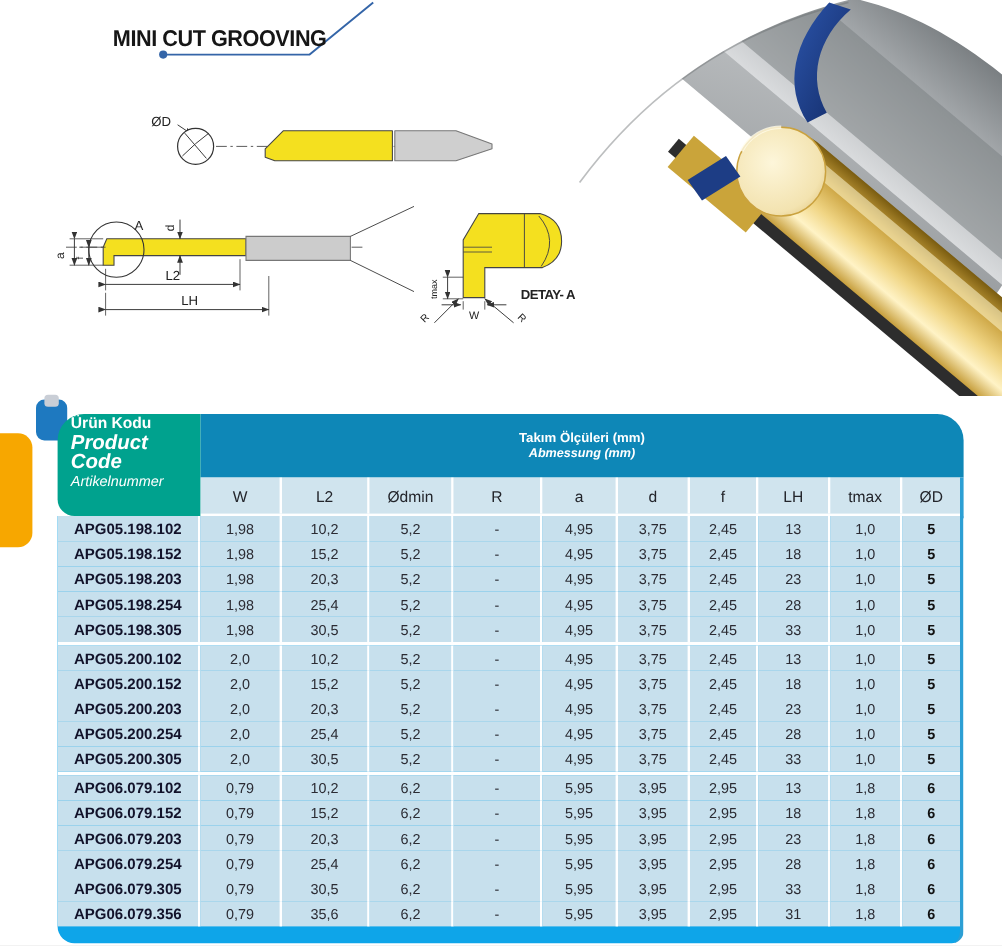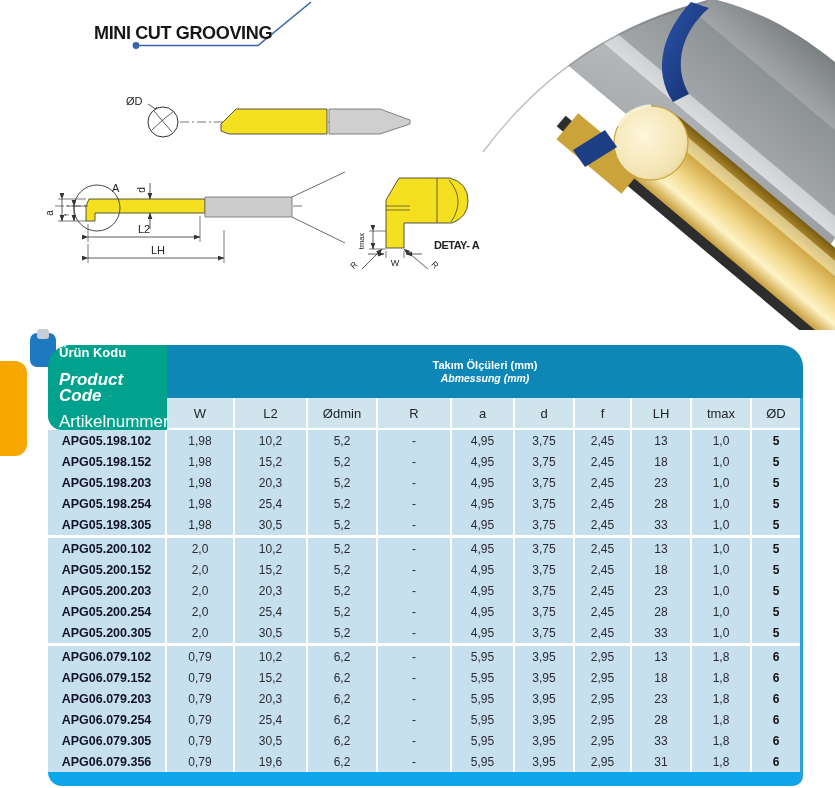--- a/index.html
+++ b/index.html
@@ -14,25 +14,25 @@
   
   .orange-tab{position:absolute;left:0;top:361px;width:27px;height:95px;background:#F7A700;
               border-radius:0 12px 12px 0;}
   .clip-icon{position:absolute;left:30px;top:333px;width:26px;height:34px;background:#1E79C0;
              border-radius:7px;z-index:1;}
   .clip-icon .clip-top{position:absolute;left:7px;top:-4px;width:12px;height:10px;background:#c9ced6;
              border-radius:3px;}
   .table-wrap{position:absolute;left:48px;top:345px;width:755px;height:443px;z-index:2;}
   .code-head{position:absolute;left:0;top:0;width:119px;height:85px;background:#00A28E;
              border-radius:22px 0 0 14px;color:#fff;z-index:3;
-             display:flex;flex-direction:column;justify-content:space-between;padding-left:11px;
+             display:flex;flex-direction:column;justify-content:flex-start;padding-left:11px;
              box-sizing:border-box;line-height:16px;}
   .code-head .l1{font-weight:bold;font-size:13px;}
   .code-head .l2{font-weight:bold;font-style:italic;font-size:17px;}
-  .code-head .l3{font-size:17px;}
+  .code-head .l3{font-style:italic;font-size:12px;}
   .dim-head{position:absolute;left:119px;top:0;width:636px;height:53px;background:#0E87B7;
             border-radius:0 22px 0 0;color:#fff;text-align:center;box-sizing:border-box;
             padding-top:14px;line-height:13px;}
   .dim-head .l1{font-weight:bold;font-size:11px;}
   .dim-head .l2{font-style:italic;font-size:10.5px;color:#8ecbe2;}
   .dim-head .l3{font-style:italic;font-weight:bold;font-size:10.5px;}
   .col-head-row{position:absolute;left:119px;top:53px;display:flex;height:32px;
                 border-right:3px solid #2C9FD4;border-bottom:2px solid #fff;box-sizing:content-box;}
   .col-head-row .th{height:30px;background:#D0E4EE;display:flex;align-items:center;justify-content:center;
                 font-size:13px;color:#23252b;border-right:2px solid #fff;box-sizing:border-box;}
@@ -409,21 +409,21 @@
           <div class="td c5">5,95</div>
           <div class="td c6">3,95</div>
           <div class="td c7">2,95</div>
           <div class="td c8">33</div>
           <div class="td c9">1,8</div>
           <div class="td c10 od">6</div>
         </div>
         <div class="t-row">
           <div class="td code c0">APG06.079.356</div>
           <div class="td c1">0,79</div>
-          <div class="td c2">19,6</div>
+          <div class="td c2">35,6</div>
           <div class="td c3">6,2</div>
           <div class="td c4">-</div>
           <div class="td c5">5,95</div>
           <div class="td c6">3,95</div>
           <div class="td c7">2,95</div>
           <div class="td c8">31</div>
           <div class="td c9">1,8</div>
           <div class="td c10 od">6</div>
         </div>
       </div>

